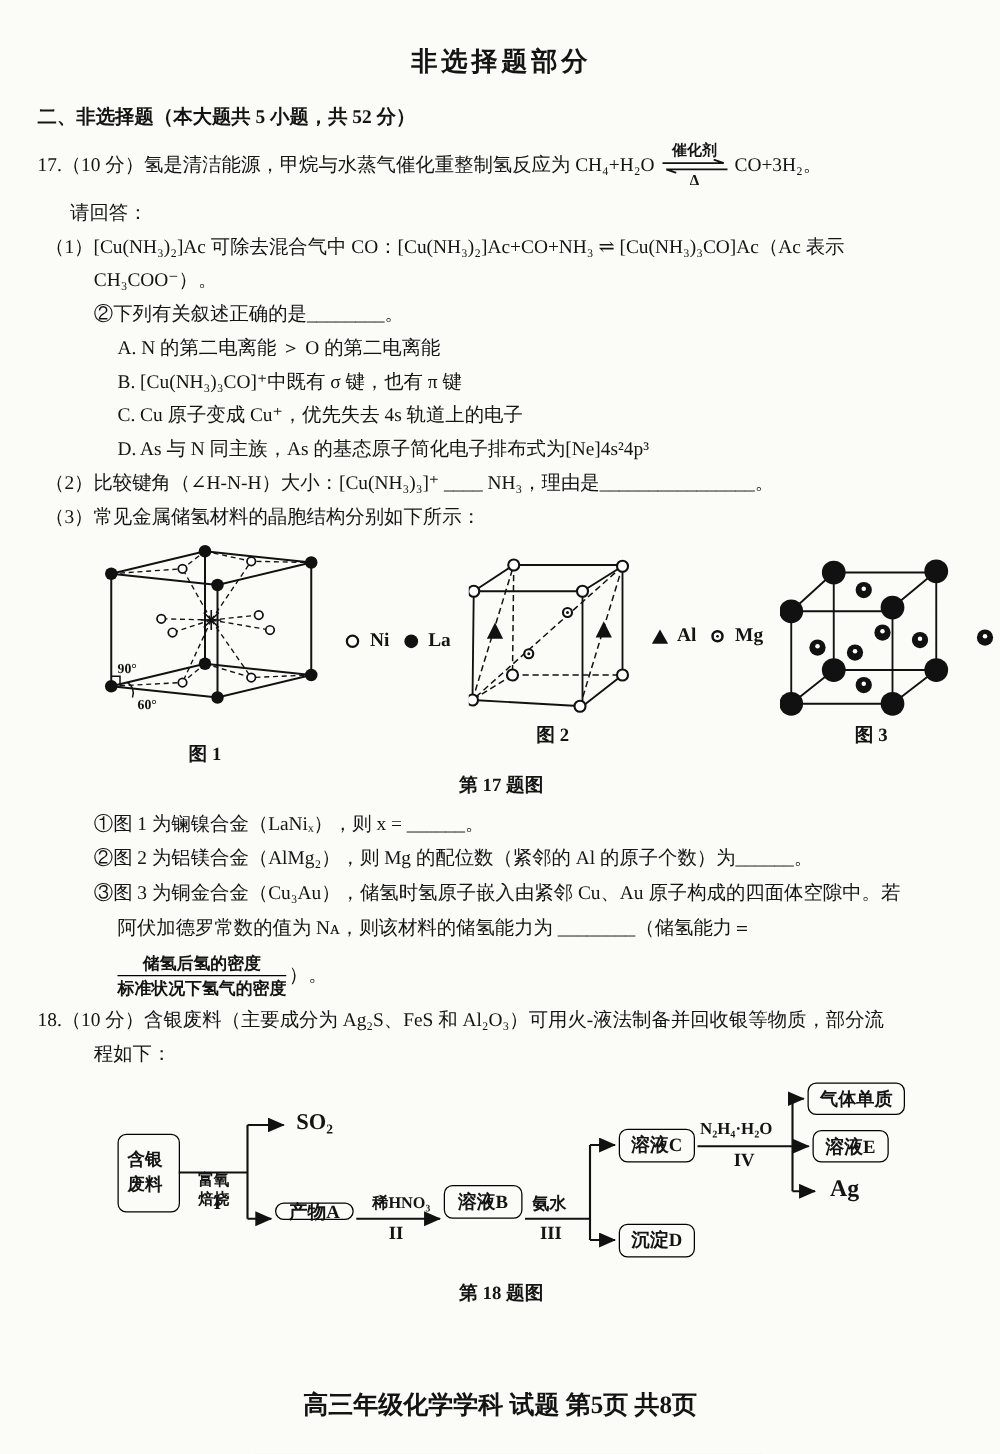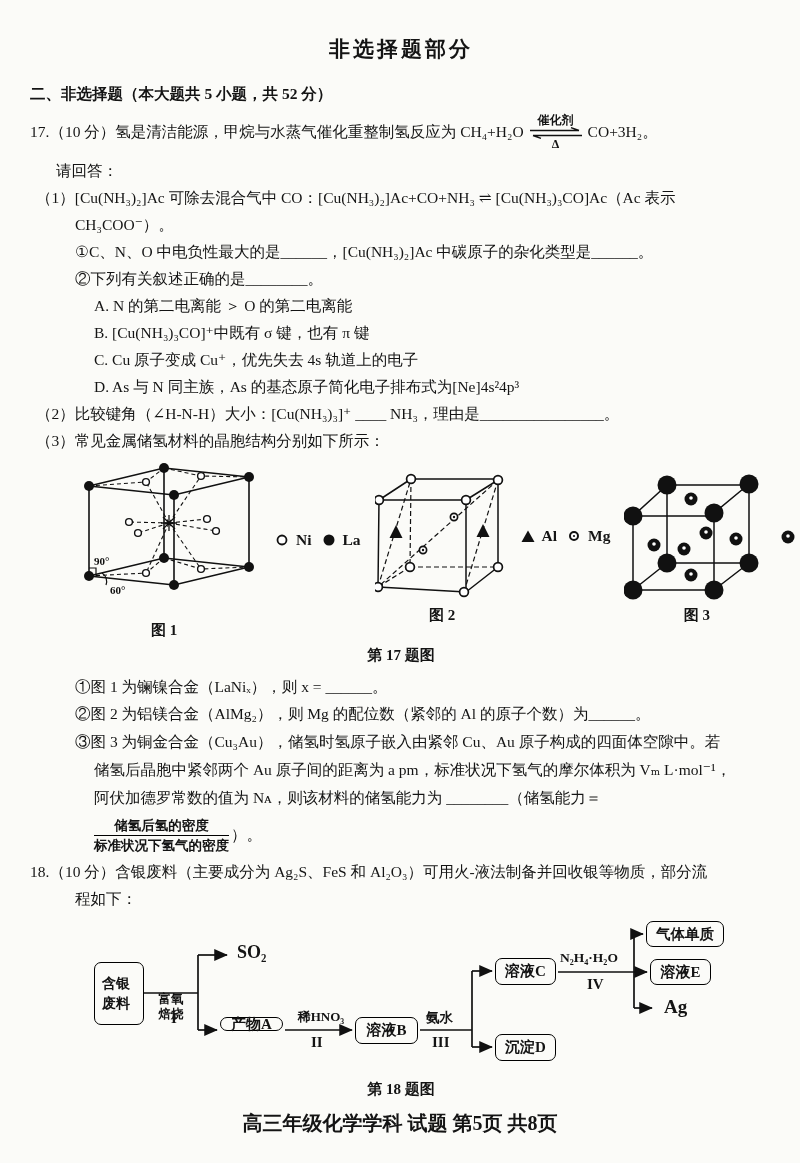--- a/index.html
+++ b/index.html
@@ -60,21 +60,20 @@
         <path d="M3 3.5 H52 M52 3.5 l-8 -2.8 M55 8.5 H6 M6 8.5 l8 2.8" stroke="#111" stroke-width="1.4" fill="none"></path>
       </svg>
       <span class="rxn-bot">Δ</span>
     </span>
     <span>CO+3H₂。</span>
   </div>
 
   <div class="ln ind1">请回答：</div>
   <div class="ln ind0">（1）[Cu(NH₃)₂]Ac 可除去混合气中 CO：[Cu(NH₃)₂]Ac+CO+NH₃ ⇌ [Cu(NH₃)₃CO]Ac（Ac 表示</div>
   <div class="ln ind2">CH₃COO⁻）。</div>
-  <div class="ln ind2">①C、N、O 中电负性最大的是______，[Cu(NH₃)₂]Ac 中碳原子的杂化类型是______。</div>
   <div class="ln ind2">②下列有关叙述正确的是________。</div>
   <div class="ln ind3">A. N 的第二电离能 ＞ O 的第二电离能</div>
   <div class="ln ind3">B. [Cu(NH₃)₃CO]⁺中既有 σ 键，也有 π 键</div>
   <div class="ln ind3">C. Cu 原子变成 Cu⁺，优先失去 4s 轨道上的电子</div>
   <div class="ln ind3">D. As 与 N 同主族，As 的基态原子简化电子排布式为[Ne]4s²4p³</div>
   <div class="ln ind0">（2）比较键角（∠H-N-H）大小：[Cu(NH₃)₃]⁺ ____ NH₃，理由是________________。</div>
   <div class="ln ind0">（3）常见金属储氢材料的晶胞结构分别如下所示：</div>
 
   <div class="figs">
 
@@ -241,21 +240,20 @@
       </div>
       <div class="figcap" style="width:145px;">图 3</div>
     </div>
   </div>
 
   <div class="groupcap">第 17 题图</div>
 
   <div class="ln ind2">①图 1 为镧镍合金（LaNiₓ），则 x = ______。</div>
   <div class="ln ind2 tall">②图 2 为铝镁合金（AlMg₂），则 Mg 的配位数（紧邻的 Al 的原子个数）为______。</div>
   <div class="ln ind2 tall">③图 3 为铜金合金（Cu₃Au），储氢时氢原子嵌入由紧邻 Cu、Au 原子构成的四面体空隙中。若</div>
-  <div class="ln ind3 tall">储氢后晶胞中紧邻两个 Au 原子间的距离为 a pm，标准状况下氢气的摩尔体积为 Vₘ L·mol⁻¹，</div>
   <div class="ln ind3 tall">阿伏加德罗常数的值为 Nᴀ，则该材料的储氢能力为 ________（储氢能力＝</div>
 
   <div class="fracline">
     <span class="frac">
       <span class="num">储氢后氢的密度</span>
       <span class="den">标准状况下氢气的密度</span>
     </span>
     <span>）。</span>
   </div>
 
@@ -293,21 +291,21 @@
     <div class="flabel wrapv" style="left:69px;top:50px;">富氧焙烧</div>
     <div class="fnum" style="left:85px;top:92px;">I</div>
     <div class="ftext" style="left:151px;top:24px;font-size:18px;">SO₂</div>
 
     <div class="fbox" style="left:134px;top:99px;width:63px;height:14px;">
       <span>产物A</span>
     </div>
     <div class="flabel" style="left:203px;top:90px;width:64px;text-align:center;">稀HNO₃</div>
     <div class="fnum" style="left:225px;top:116px;">II</div>
 
-    <div class="fbox" style="left:269px;top:99px;width:63px;height:27px;">
+    <div class="fbox" style="left:269px;top:85px;width:63px;height:27px;">
       <span>溶液B</span>
     </div>
     <div class="flabel" style="left:340px;top:91px;font-size:13.5px;">氨水</div>
     <div class="fnum" style="left:346px;top:116px;">III</div>
 
     <div class="fbox" style="left:409px;top:40px;width:61px;height:27px;">
       <span>溶液C</span>
     </div>
     <div class="fbox" style="left:409px;top:116px;width:61px;height:27px;">
       <span>沉淀D</span>

